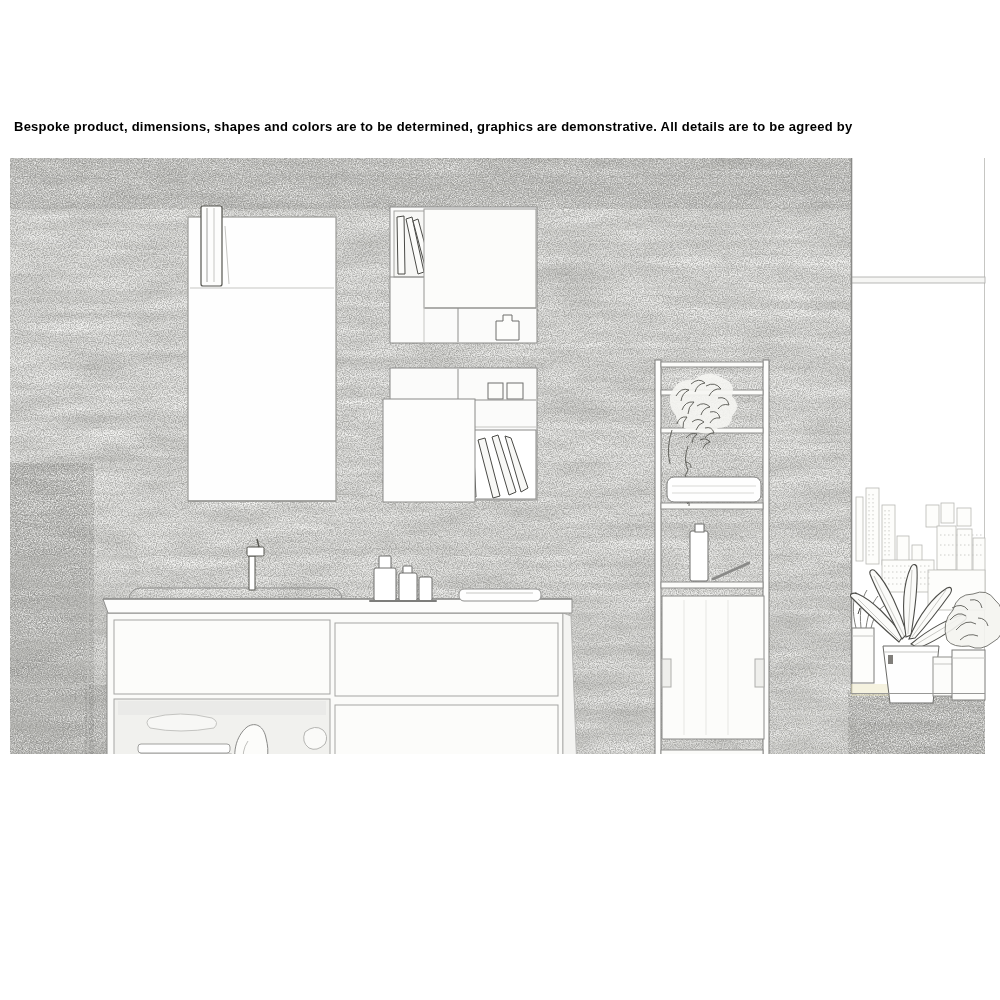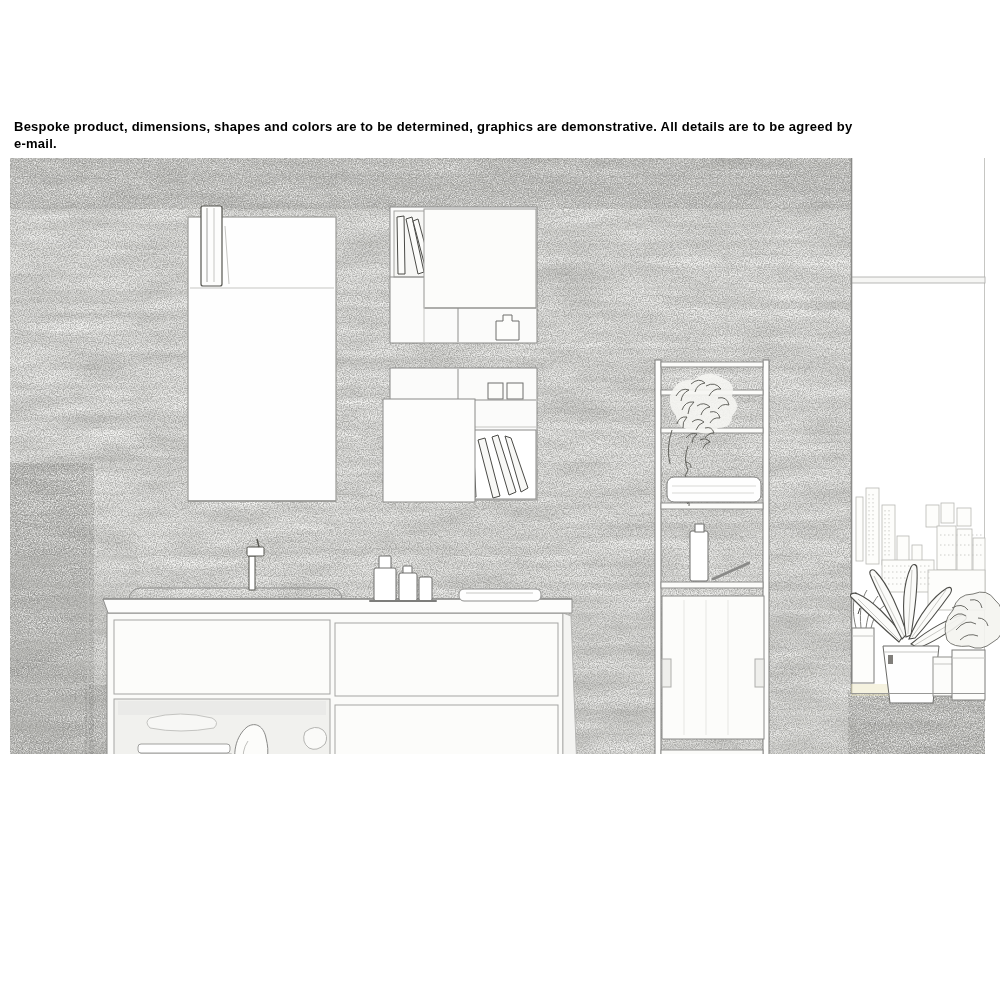--- a/index.html
+++ b/index.html
@@ -12,21 +12,20 @@
   .ln{fill:none;stroke:#8f8f8d;stroke-width:1;}
   .faint{fill:none;stroke:#c6c6c3;stroke-width:1;}
 </style>
 </head>
 <body>
 
 <div class="page">
 
   <div class="disclaimer">
     <div>Bespoke product, dimensions, shapes and colors are to be determined, graphics are demonstrative. All details are to be agreed by</div>
-    <div>e-mail.</div>
   </div>
 
   <svg class="scene" width="1000" height="1000" viewBox="0 0 1000 1000">
     <defs>
       <clipPath id="wallClip">
         <path d="M10,158 H851 V694 H985 V805 L555,791 L10,799 Z"></path>
       </clipPath>
       <filter id="fspeck" x="-2%" y="-2%" width="104%" height="104%">
         <feTurbulence type="fractalNoise" baseFrequency="0.85" numOctaves="2" seed="4" stitchTiles="stitch"></feTurbulence>
         <feColorMatrix type="matrix" values="0 0 0 0 0.18  0 0 0 0 0.18  0 0 0 0 0.17  1.6 1.6 1.6 0 -2.0"></feColorMatrix>

